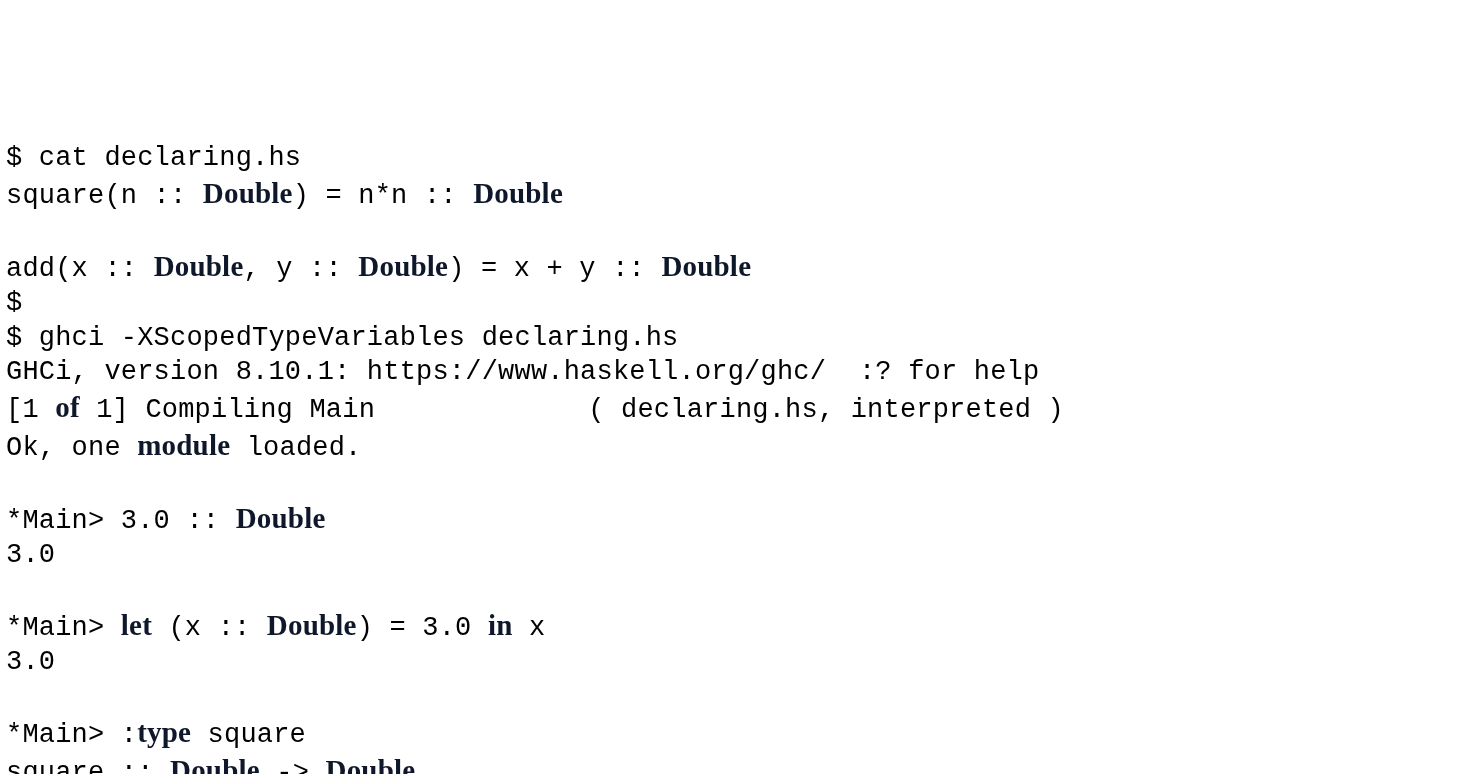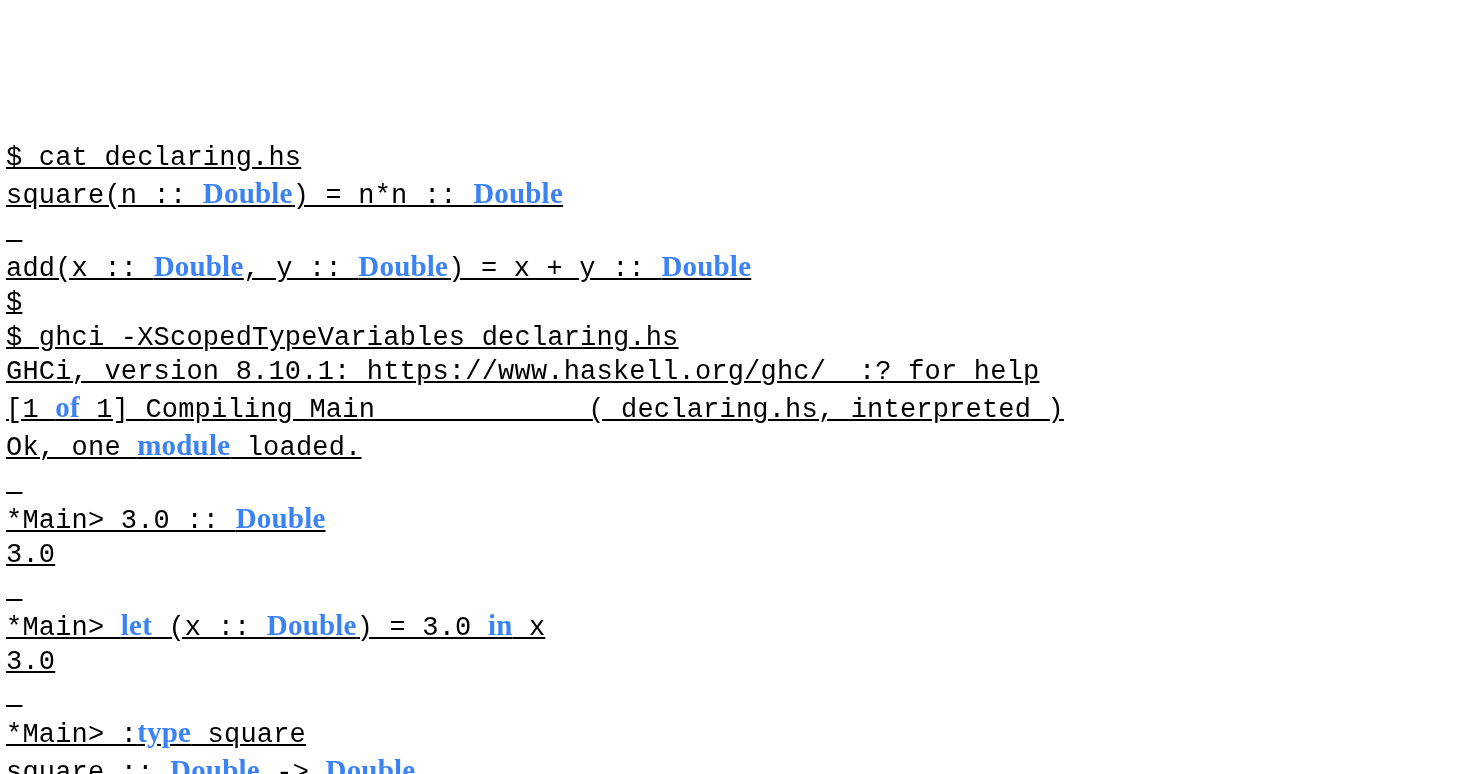--- a/index.html
+++ b/index.html
@@ -7,28 +7,27 @@
       padding: 4px 6px;
       background: #ffffff;
       font-family: "Courier New", Courier, monospace;
       font-size: 27px;
       line-height: 1.27;
       color: #000000;
       white-space: pre;
       letter-spacing: 0.2px;
     }
     .kw {
-      color: #3b82f6;
+      color: #0f172a;
       font-weight: bold;
       font-family: "Times New Roman", Times, serif;
       font-size: 29px;
     }
     .line {
       display: block;
-      text-decoration: underline;
     }
   </style>
 </head>
 <body>
 
 
 
 <div id="code-container"><span class="line"><span>$ cat declaring.hs</span></span><span class="line"><span>square(n :: </span><span class="kw">Double</span><span>) = n*n :: </span><span class="kw">Double</span></span><span class="line">&nbsp;</span><span class="line"><span>add(x :: </span><span class="kw">Double</span><span>, y :: </span><span class="kw">Double</span><span>) = x + y :: </span><span class="kw">Double</span></span><span class="line"><span>$</span></span><span class="line"><span>$ ghci -XScopedTypeVariables declaring.hs</span></span><span class="line"><span>GHCi, version 8.10.1: https://www.haskell.org/ghc/  :? for help</span></span><span class="line"><span>[1 </span><span class="kw">of</span><span> 1] Compiling Main             ( declaring.hs, interpreted )</span></span><span class="line"><span>Ok, one </span><span class="kw">module</span><span> loaded.</span></span><span class="line">&nbsp;</span><span class="line"><span>*Main&gt; 3.0 :: </span><span class="kw">Double</span></span><span class="line"><span>3.0</span></span><span class="line">&nbsp;</span><span class="line"><span>*Main&gt; </span><span class="kw">let</span><span> (x :: </span><span class="kw">Double</span><span>) = 3.0 </span><span class="kw">in</span><span> x</span></span><span class="line"><span>3.0</span></span><span class="line">&nbsp;</span><span class="line"><span>*Main&gt; :</span><span class="kw">type</span><span> square</span></span><span class="line"><span>square :: </span><span class="kw">Double</span><span> -&gt; </span><span class="kw">Double</span></span></div>
 
 

